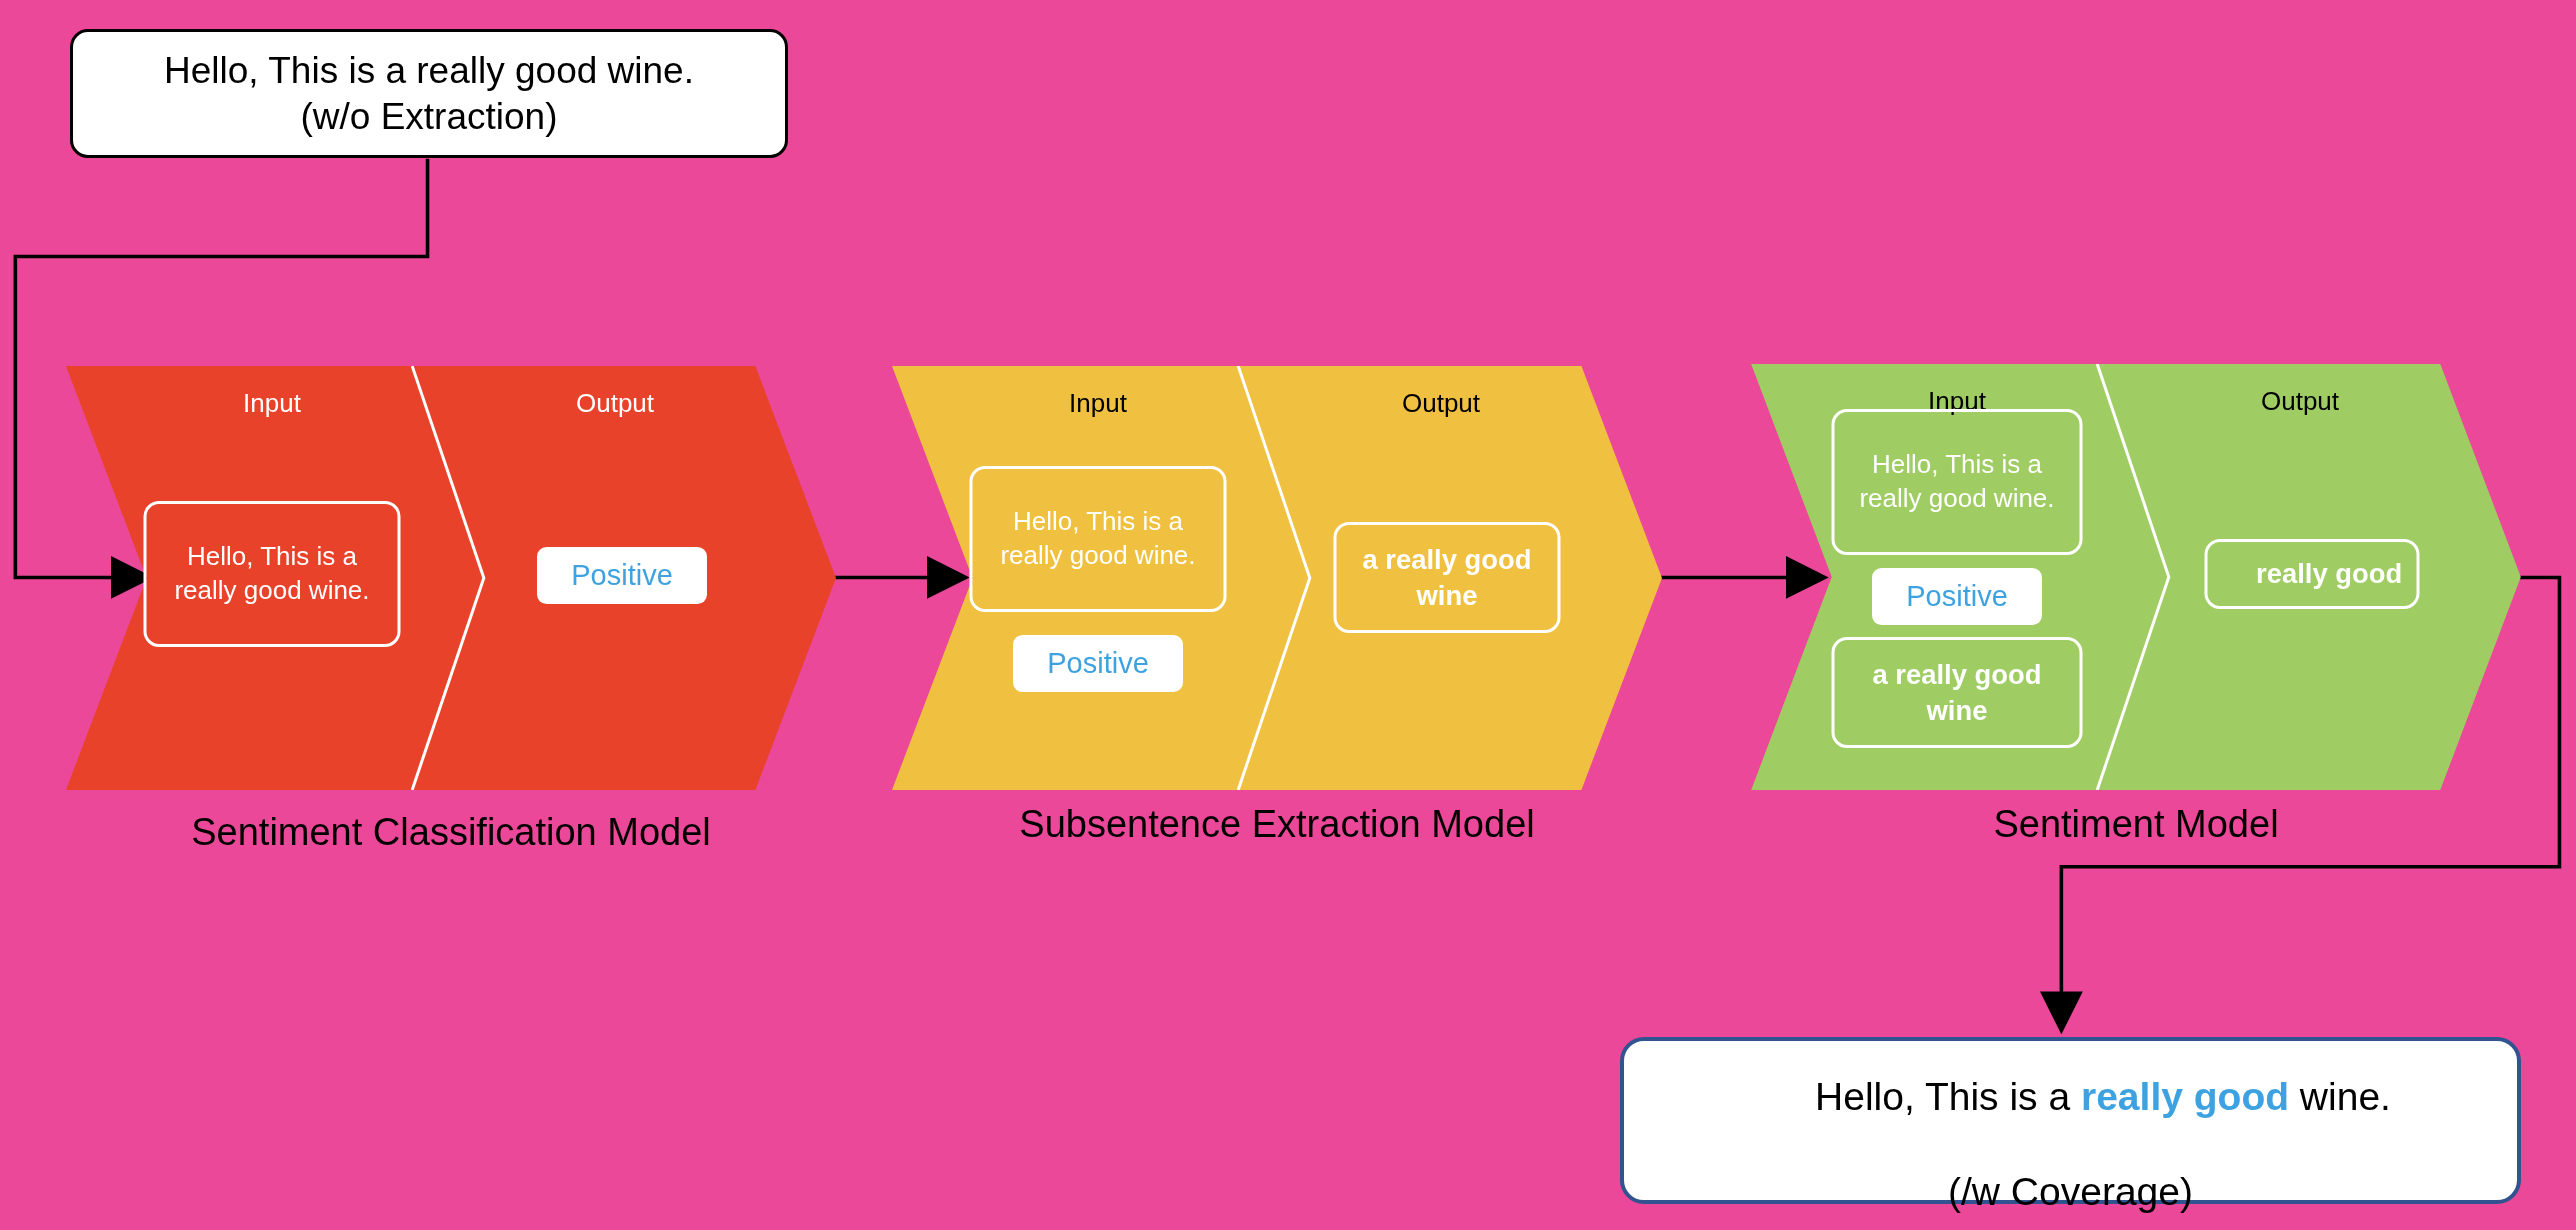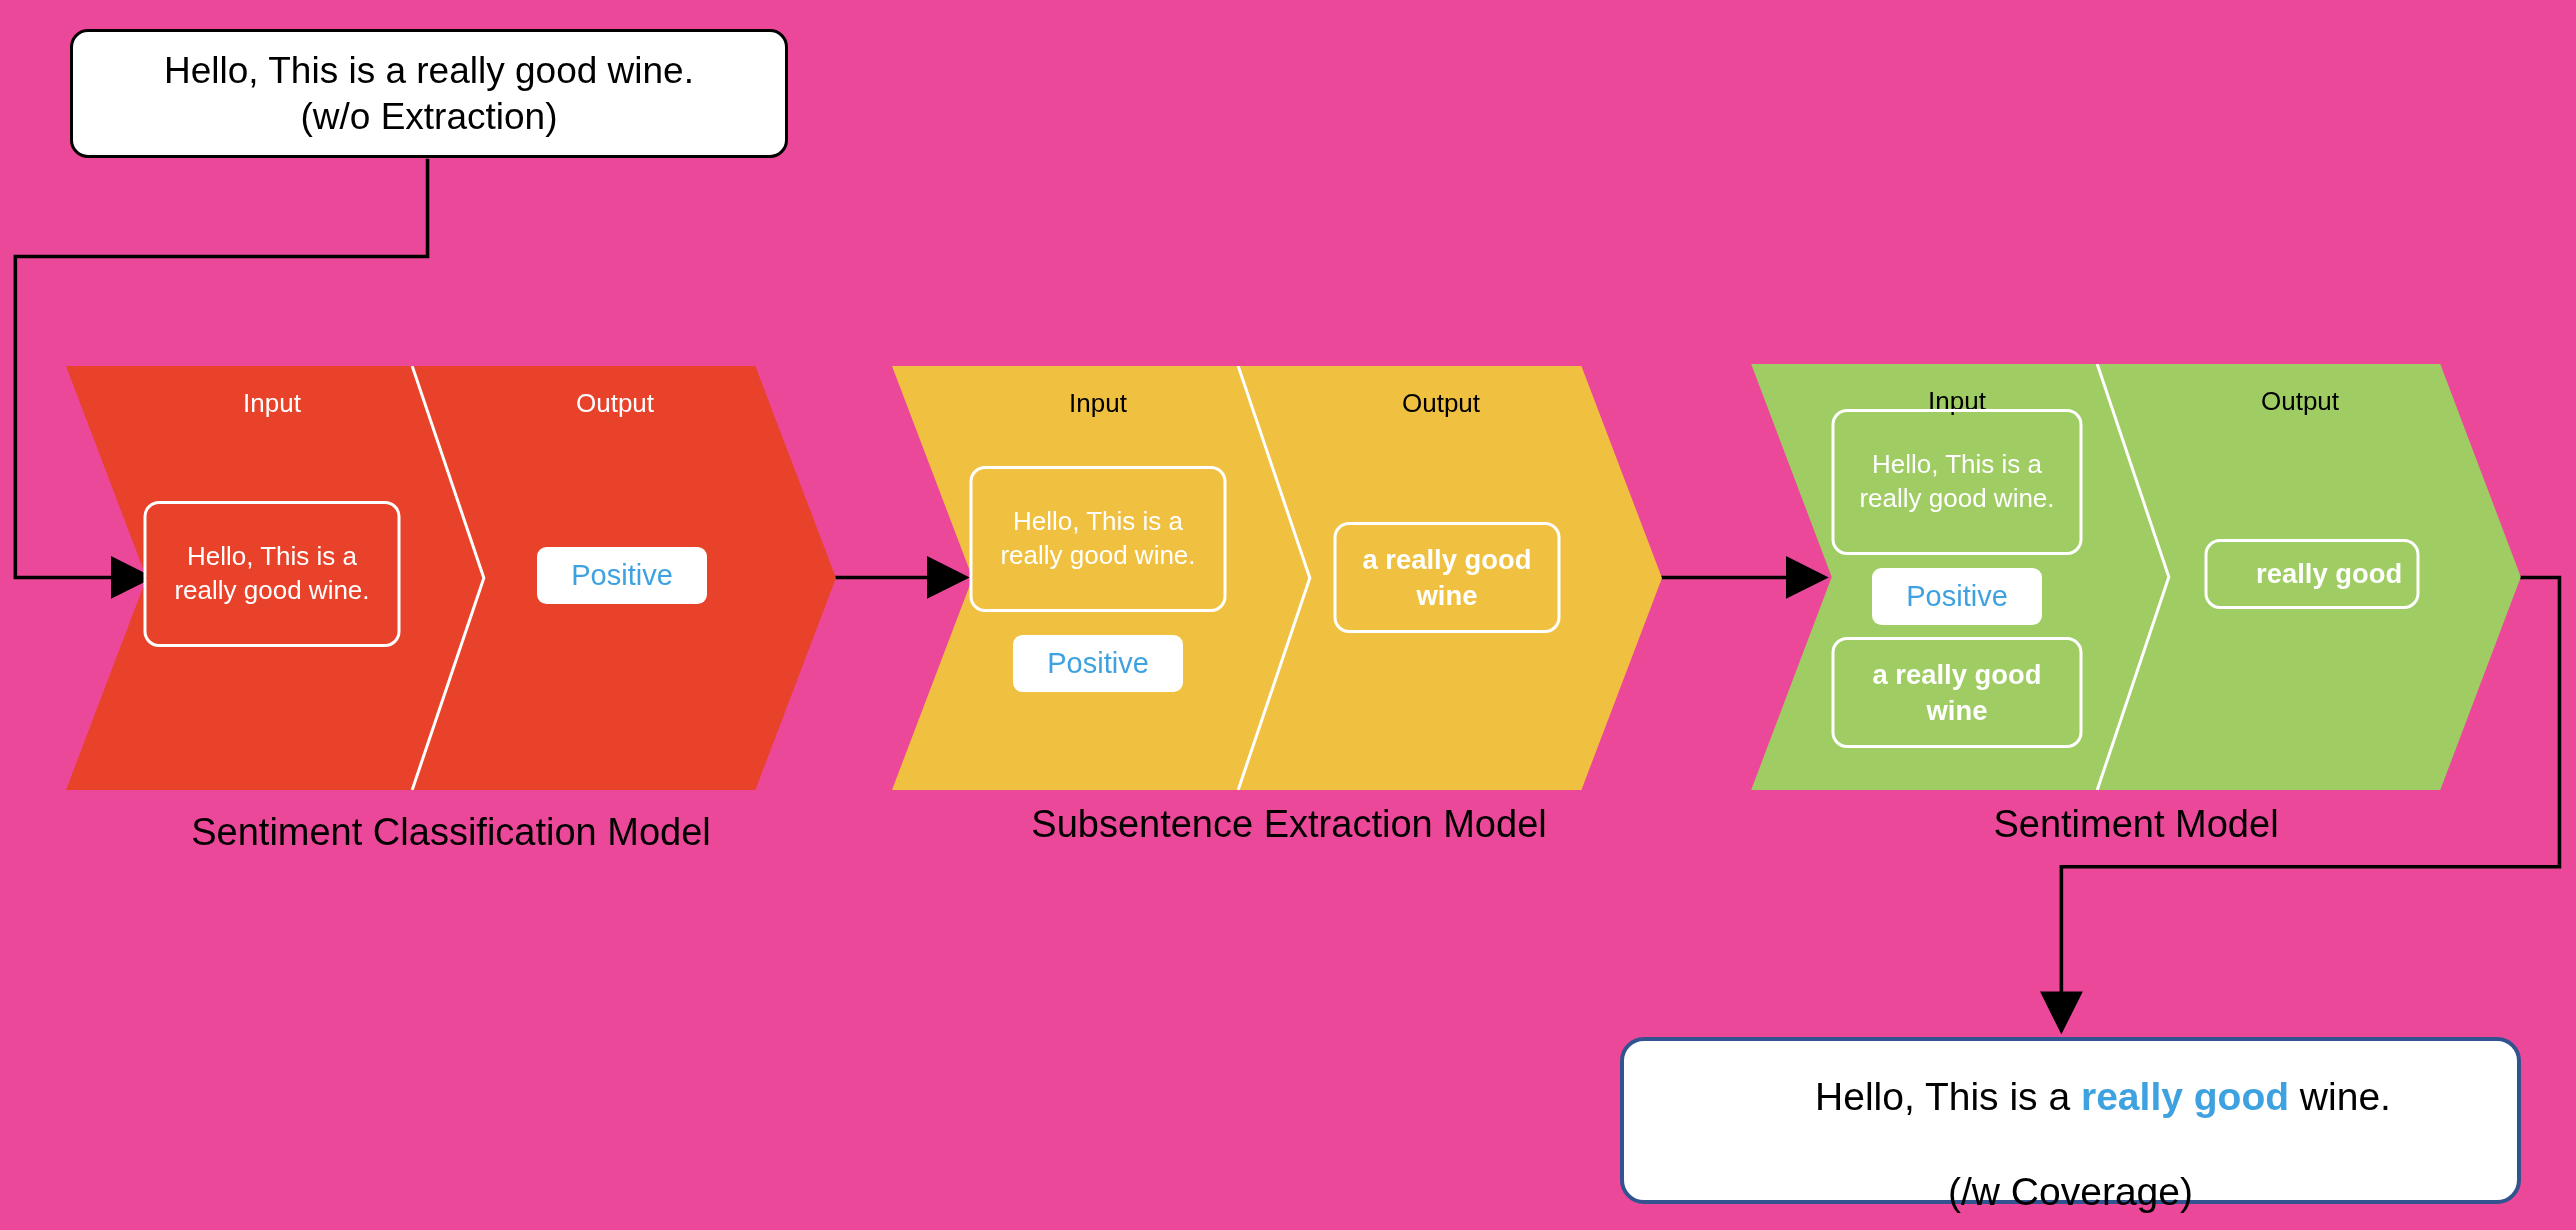--- a/index.html
+++ b/index.html
@@ -163,21 +163,21 @@
       <span>Hello, This is a really good wine.</span>
     </div>
     <div class="tok tok-white" style="left:206px; top:269px; width:170px; height:57px; font-size:29px;">
       <span>Positive</span>
     </div>
 
     <div class="tok tok-outline bold" style="left:555px; top:156px; width:227px; height:111px; font-size:27.4px; padding:0 14.3px;">
       <span>a really good wine</span>
     </div>
 
-    <div class="model-caption" style="left:385px; top:437px;margin-left:12px;">Subsentence Extraction Model</div>
+    <div class="model-caption" style="left:385px; top:437px;">Subsentence Extraction Model</div>
   </div>
 
   <div class="stage-group" style="left:1751px; top:364px; width:770px; height:426px;">
     <svg class="chev" width="770" height="426" viewBox="0 0 1290 714">
       <polygon points="0,0 1155,0 1290,357 1155,714 0,714 135,357" fill="#9FCC63"></polygon>
       <polyline points="580,0 700,357 580,714" fill="none" stroke="#ffffff" stroke-width="5"></polyline>
     </svg>
     <div class="chev-label" style="left:206px; top:21.5px; color:#000000;">Input</div>
     <div class="chev-label" style="left:549px; top:21.5px; color:#000000;">Output</div>
 

